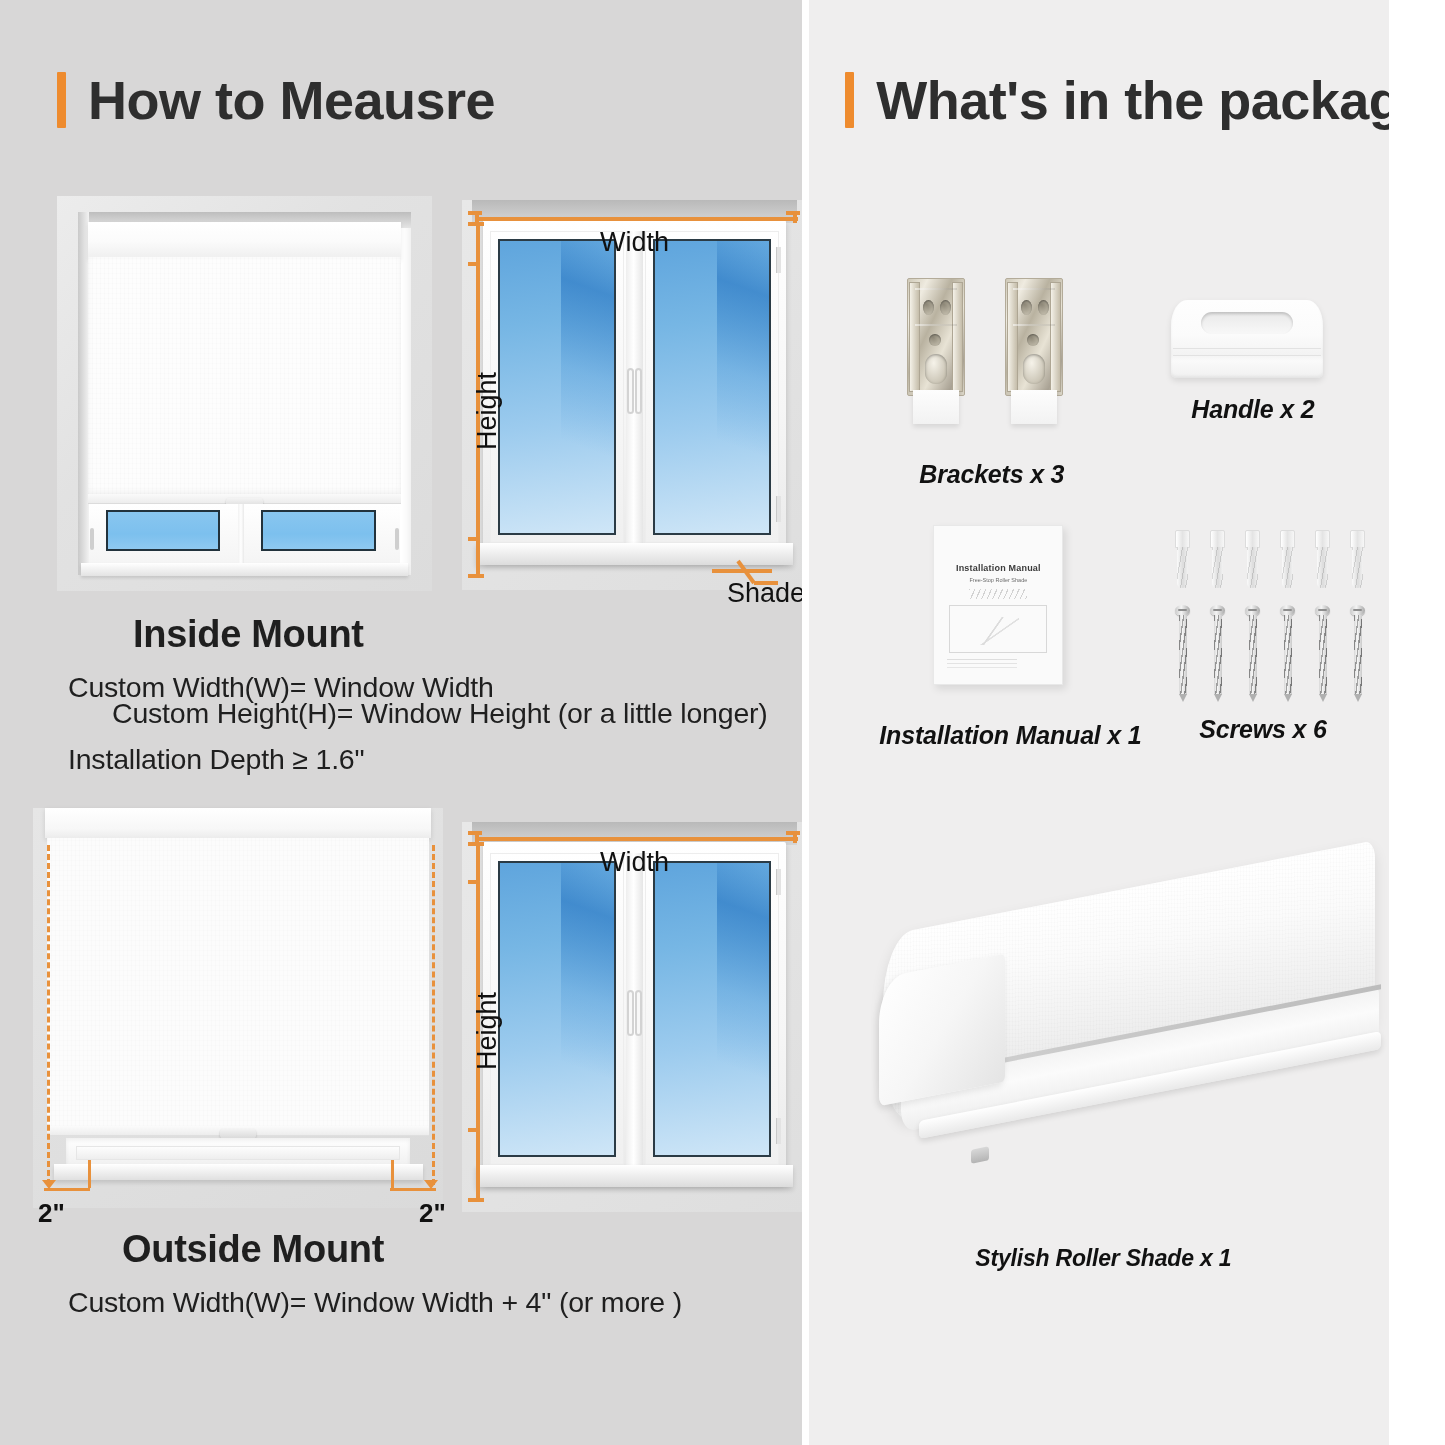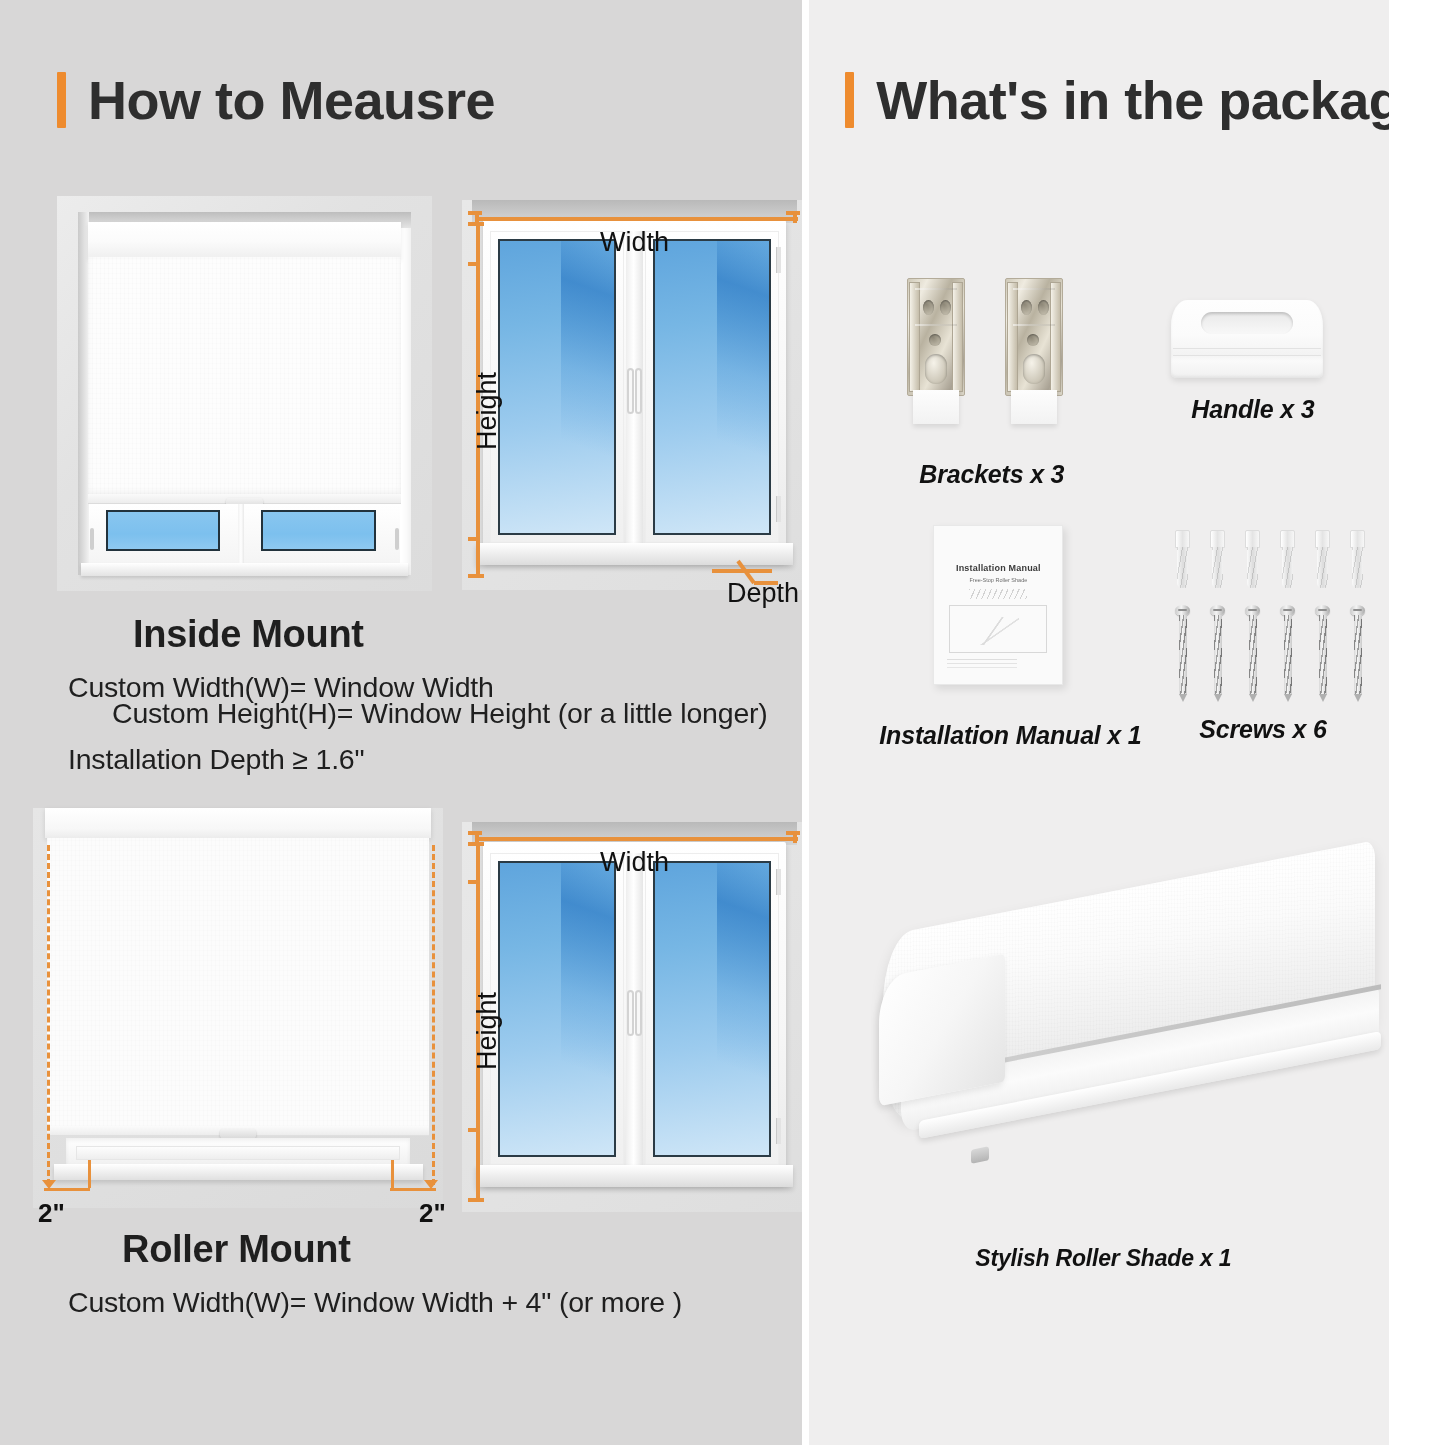--- a/index.html
+++ b/index.html
@@ -465,21 +465,21 @@
     <div class="depth-arrow" style="left:710px; top:557px;">
       <svg width="86" height="30" viewBox="0 0 86 30">
         <path d="M2 14 L62 14" stroke="#e8913c" stroke-width="4" fill="none"></path>
         <path d="M28 4 L44 26" stroke="#e8913c" stroke-width="4" fill="none"></path>
         <path d="M44 26 L68 26" stroke="#e8913c" stroke-width="4" fill="none"></path>
       </svg>
     </div>
 
     <div class="dim-label" style="left:600px; top:227px;">Width</div>
     <div class="dim-label vert" style="left:472px; top:450px;">Height</div>
-    <div class="dim-label" style="left:727px; top:578px;">Depth</div>
+    <div class="dim-label" style="left:727px; top:578px;">Shade</div>
 
     <div class="mount-title" style="left:133px; top:613px;">Inside Mount</div>
     <div class="spec-line" style="left:68px; top:671px;">Custom Width(W)= Window Width</div>
     <div class="spec-line" style="left:68px; top:697px;margin-left:44px;">Custom Height(H)= Window Height (or a little longer)</div>
     <div class="spec-line" style="left:68px; top:743px;">Installation Depth ≥ 1.6"</div>
 
     <div class="shade-photo" style="left:33px; top:808px; width:410px; height:400px;">
       <div class="om-wall"></div>
       <div class="om-cassette"></div>
       <div class="om-fabric"></div>
@@ -529,21 +529,21 @@
 
     <div class="mk v" style="left:476px; top:842px; height:360px;"></div>
     <div class="mk h" style="left:468px; top:842px; width:16px;"></div>
     <div class="mk h" style="left:468px; top:1198px; width:16px;"></div>
     <div class="mk h" style="left:468px; top:880px; width:12px;"></div>
     <div class="mk h" style="left:468px; top:1128px; width:12px;"></div>
 
     <div class="dim-label" style="left:600px; top:847px;">Width</div>
     <div class="dim-label vert" style="left:472px; top:1070px;">Height</div>
 
-    <div class="mount-title" style="left:122px; top:1228px;">Roller Mount</div>
+    <div class="mount-title" style="left:122px; top:1228px;">Outside Mount</div>
     <div class="spec-line" style="left:68px; top:1286px;">Custom Width(W)= Window Width + 4" (or more )</div>
   </div>
 
   <div class="divider"></div>
 
   <div class="panel-right">
 
     <div class="heading" id="head-right">
       <div class="bar"></div>
       <div class="txt">What's in the package</div>
@@ -577,21 +577,21 @@
       <div class="item-label" style="left:110px; top:460px;">Brackets x 3</div>
     </div>
 
     <div>
       <div class="handle-part" style="left:362px; top:300px;">
         <div class="body"></div>
         <div class="slot"></div>
         <div class="seam" style="top:48px;"></div>
         <div class="seam" style="top:55px;"></div>
       </div>
-      <div class="item-label" style="left:382px; top:395px;">Handle x 3</div>
+      <div class="item-label" style="left:382px; top:395px;">Handle x 2</div>
     </div>
 
     <div>
       <div class="manual" style="left:124px; top:525px;">
         <div class="sheet"></div>
         <div class="m-title">Installation Manual</div>
         <div class="m-sub">Free-Stop Roller Shade</div>
         <div class="m-scribble"></div>
         <div class="m-box"></div>
         <div class="m-diagram"></div>

